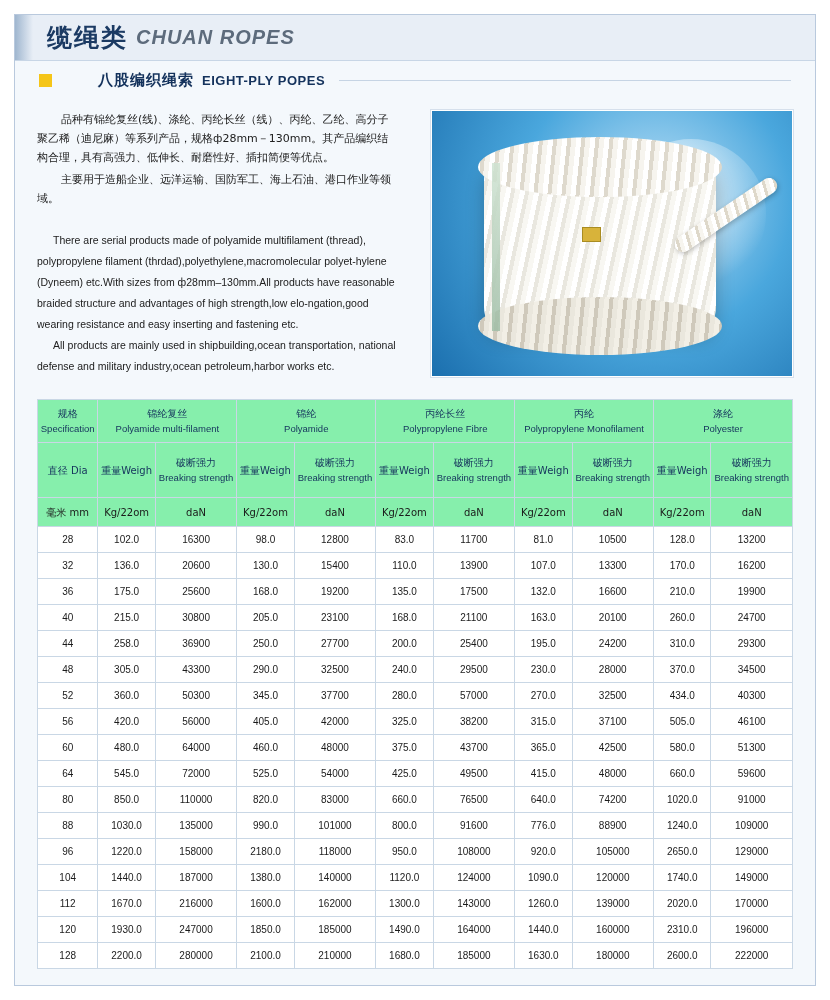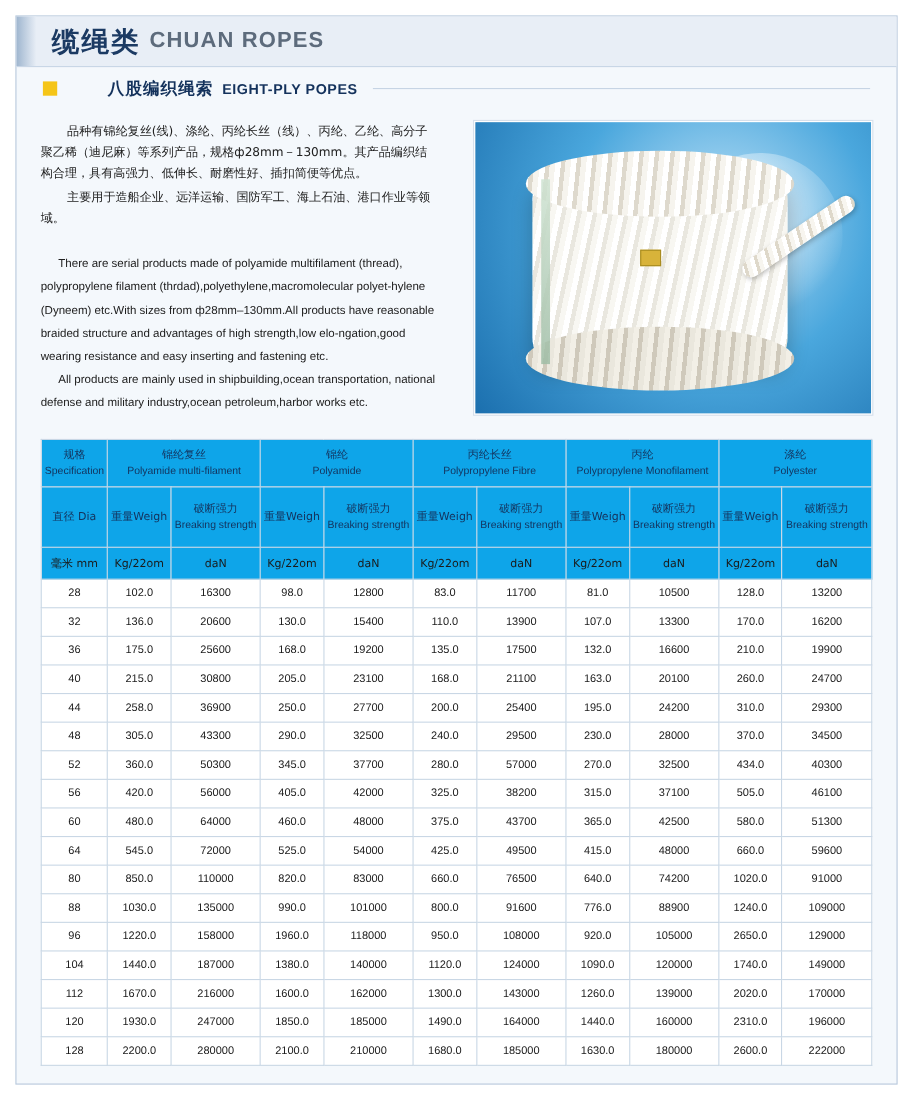--- a/index.html
+++ b/index.html
@@ -54,20 +54,21 @@
     font-weight: bold;
     color: #1b3a63;
     letter-spacing: 2px;
   }
   .title-en {
     font-size: 20px;
     font-weight: bold;
     color: #5d6b7c;
     letter-spacing: 1px;
     margin-left: 8px;
+    font-style: italic;
   }
 
   
   .subtitle-row {
     display: flex;
     align-items: center;
     padding: 10px 0 8px 24px;
   }
   .sub-marker {
     width: 13px;
@@ -229,21 +230,21 @@
     color: #1a1a1a;
     background: #ffffff;
   }
   table.spec th, table.spec td {
     border: 1px solid #c9d7e5;
     text-align: center;
     vertical-align: middle;
     padding: 3px 2px;
   }
   table.spec thead th {
-    background: #0ea5e9;
+    background: #86efac;
     font-weight: normal;
     font-family: "DejaVu Sans", sans-serif;
     line-height: 15px;
   }
   table.spec thead th .cn {
     display: block;
     font-size: 10px;
     color: #14325c;
   }
   table.spec thead th .en {
@@ -541,21 +542,21 @@
               <td>91600</td>
               <td>776.0</td>
               <td>88900</td>
               <td>1240.0</td>
               <td>109000</td>
             </tr>
             <tr>
               <td>96</td>
               <td>1220.0</td>
               <td>158000</td>
-              <td>1960.0</td>
+              <td>2180.0</td>
               <td>118000</td>
               <td>950.0</td>
               <td>108000</td>
               <td>920.0</td>
               <td>105000</td>
               <td>2650.0</td>
               <td>129000</td>
             </tr>
             <tr>
               <td>104</td>

